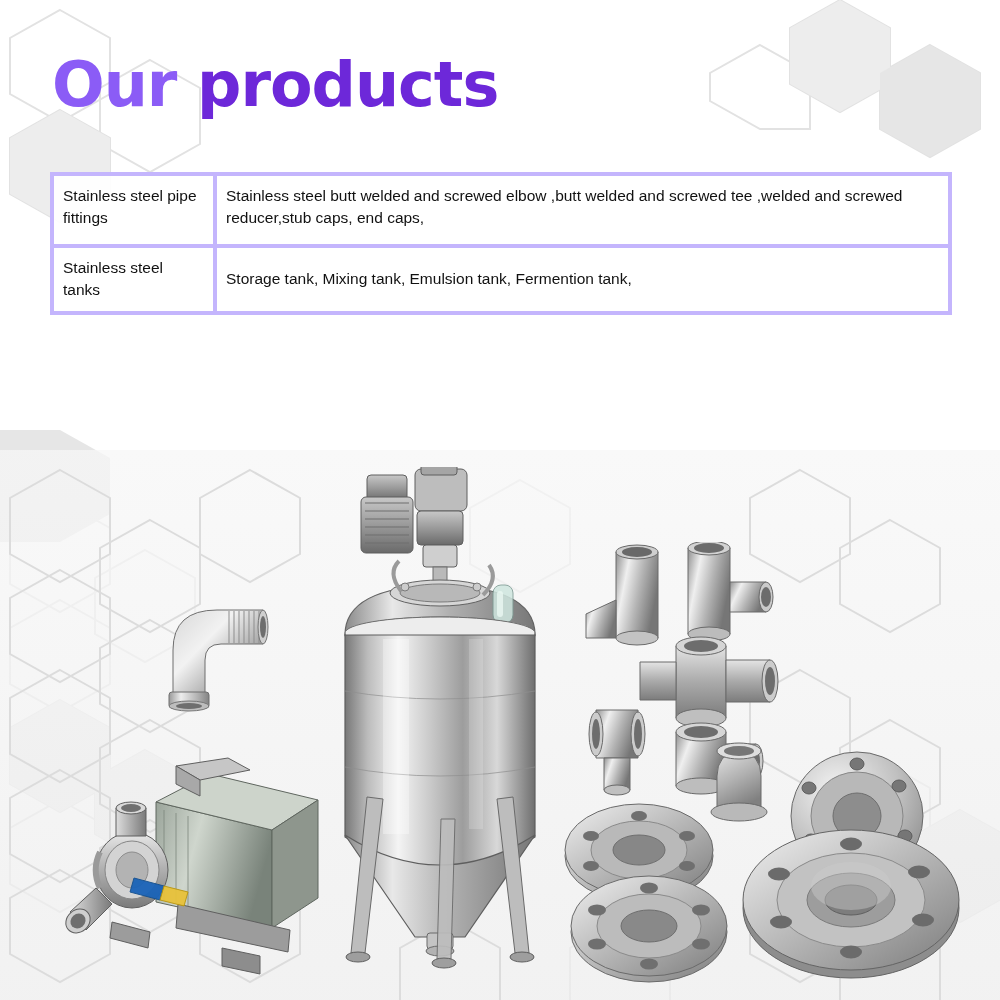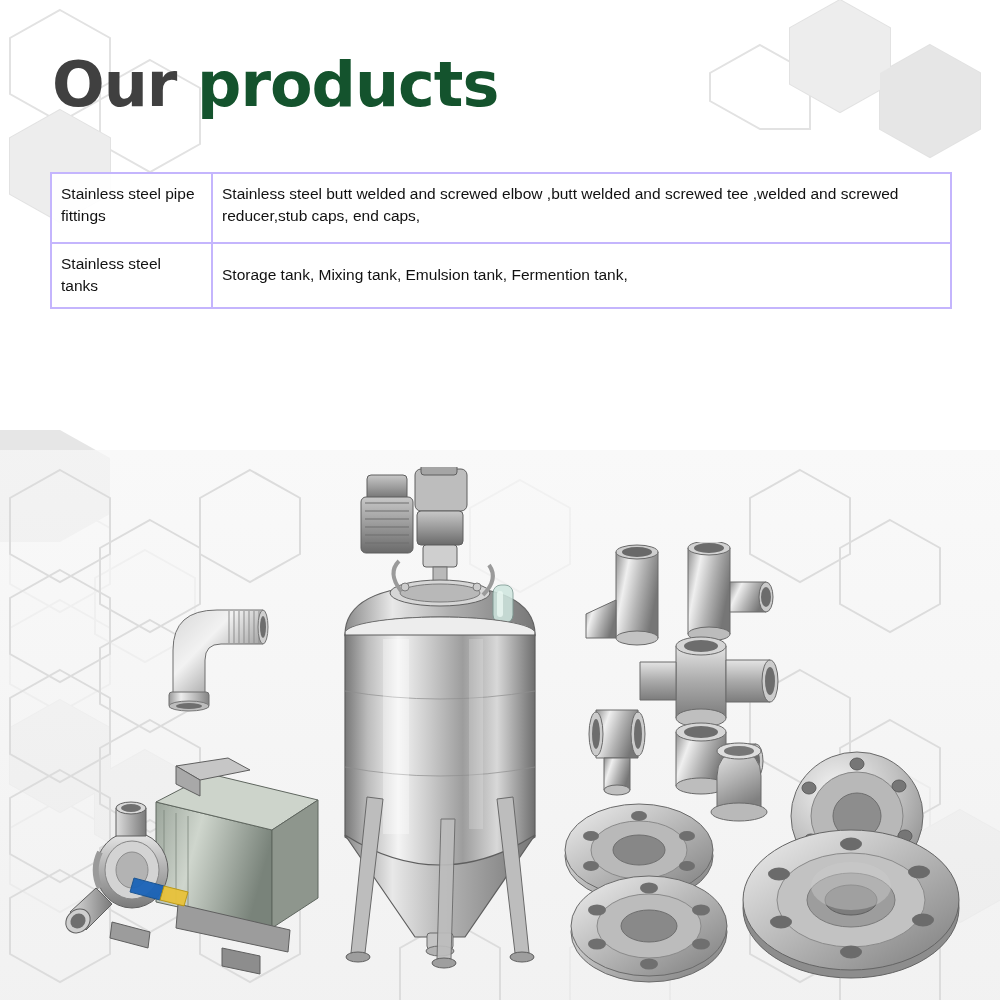--- a/index.html
+++ b/index.html
@@ -34,35 +34,35 @@
     position: absolute;
     left: 52px;
     top: 48px;
     font-size: 62px;
     font-weight: bold;
     letter-spacing: -1px;
     font-family: "DejaVu Sans", sans-serif;
     z-index: 5;
     white-space: nowrap;
   }
-  .title .w1 { color: #404040; }
-  .title .w2 { color: #14532d; }
+  .title .w1 { color: #8b5cf6; }
+  .title .w2 { color: #6d28d9; }
 
   
   .spec-table {
     position: absolute;
     left: 50px;
     top: 172px;
     width: 902px;
     border-collapse: collapse;
     background: rgba(255,255,255,0.92);
     z-index: 5;
   }
   .spec-table td {
-    border: 2px solid #c4b5fd;
+    border: 4px solid #c4b5fd;
     padding: 9px 10px 9px 9px;
     font-size: 15.5px;
     line-height: 1.45;
     color: #111111;
     vertical-align: top;
     font-family: "Liberation Sans", sans-serif;
   }
   .spec-table td.cat {
     width: 140px;
     min-width: 140px;

